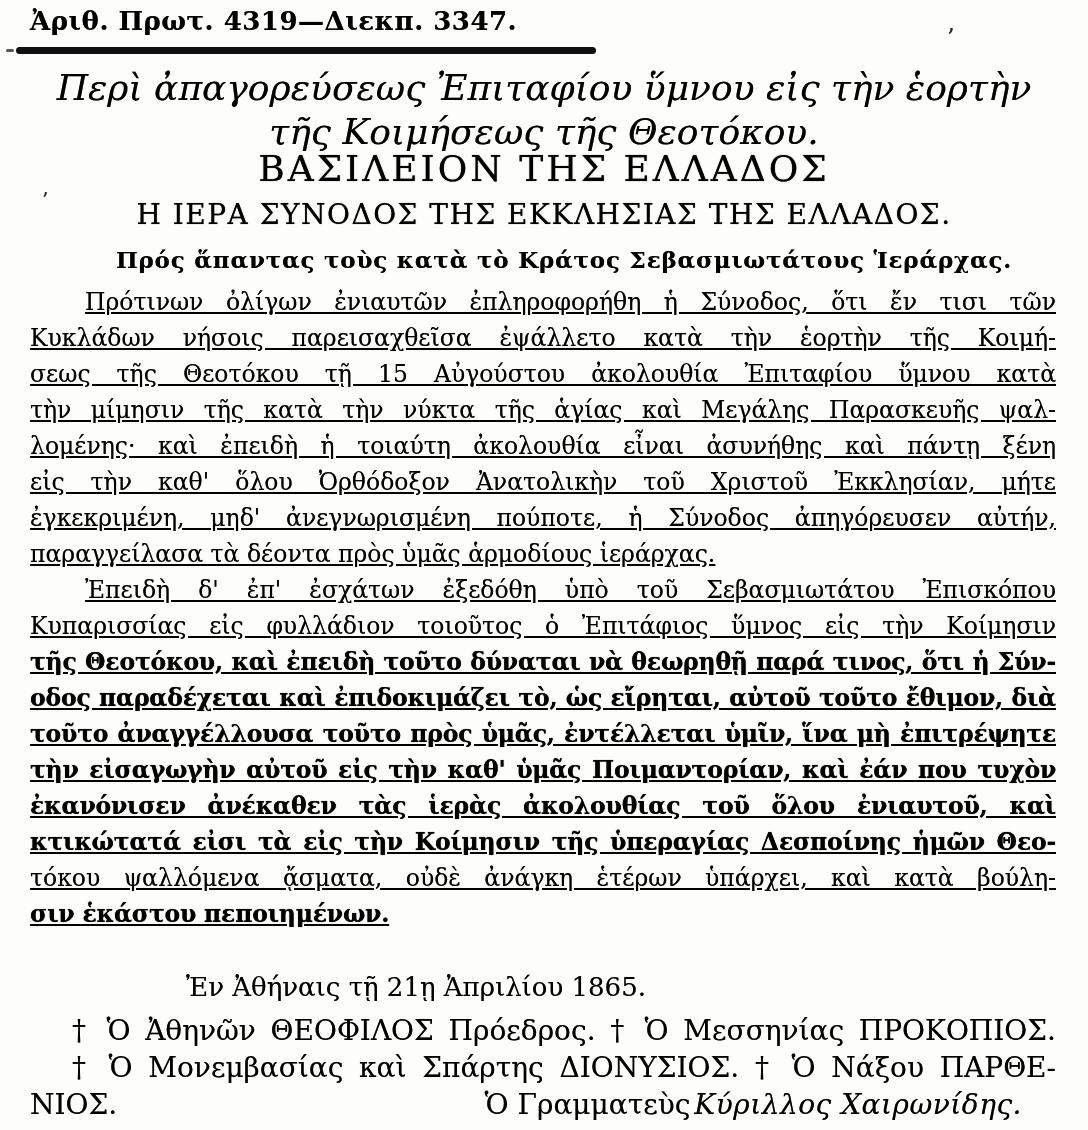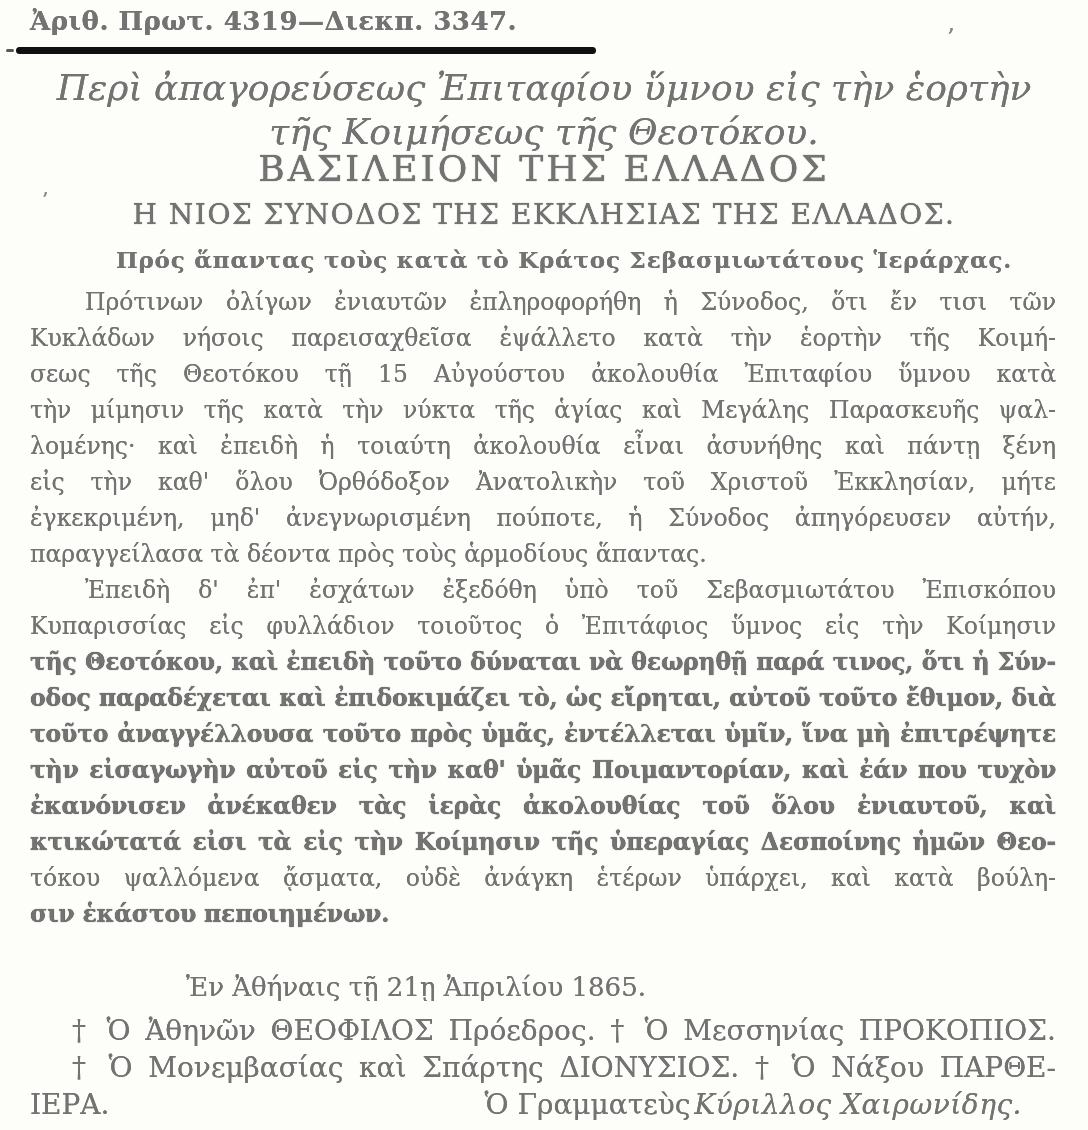--- a/index.html
+++ b/index.html
@@ -34,21 +34,21 @@
   .synod{
     position:absolute;top:198px;left:0;width:100%;
     text-align:center;font-size:28px;letter-spacing:1.5px;
     text-shadow:0 0 .8px rgba(0,0,0,.8);
   }
   .address{
     position:absolute;top:246px;left:0;width:100%;
     text-align:center;font-size:23px;font-weight:bold;letter-spacing:.8px;padding-left:20px;
   }
   .body{
-    position:absolute;top:284px;left:30px;width:1026px;
+    position:absolute;top:284px;left:30px;width:1026px;text-decoration:underline;
   }
   .bl{
     font-size:23.5px;line-height:36px;max-height:36px;overflow:hidden;
     text-align:justify;text-align-last:justify;
   }
   .bl.ind{padding-left:55px;}
   .bl.end{text-align-last:left;}
   .bl.bold{font-weight:bold;letter-spacing:-.2px;text-shadow:0 0 .8px rgba(0,0,0,.9);}
   .date{
     position:absolute;top:972px;left:186px;
@@ -68,62 +68,62 @@
   }
   .sig .sec-name{font-style:italic;margin-left:4px;letter-spacing:.5px;}
   .sig .sec-group{white-space:nowrap;}
   .artifact{position:absolute;font-size:24px;opacity:.85;}
   .artifact.tr{top:24px;left:947px;}
   .artifact.lf{top:188px;left:42px;font-size:20px;}
 </style>
 </head>
 <body>
 
-<div class="page" style="background: rgb(253, 253, 250); color: #737373;">
+<div class="page" style="background: rgb(253, 253, 250); color: #000000;">
 
   <div class="ref">Ἀριθ. Πρωτ. 4319—Διεκπ. 3347.</div>
   <div class="rule"></div>
 
   <div class="subject">
     <div>Περὶ ἀπαγορεύσεως Ἐπιταφίου ὕμνου εἰς τὴν ἑορτὴν</div>
     <div>τῆς Κοιμήσεως τῆς Θεοτόκου.</div>
   </div>
 
   <div class="kingdom">ΒΑΣΙΛΕΙΟΝ ΤΗΣ ΕΛΛΑΔΟΣ</div>
-  <div class="synod">Η ΝΙΟΣ ΣΥΝΟΔΟΣ ΤΗΣ ΕΚΚΛΗΣΙΑΣ ΤΗΣ ΕΛΛΑΔΟΣ.</div>
+  <div class="synod">Η ΙΕΡΑ ΣΥΝΟΔΟΣ ΤΗΣ ΕΚΚΛΗΣΙΑΣ ΤΗΣ ΕΛΛΑΔΟΣ.</div>
   <div class="address">Πρός ἅπαντας τοὺς κατὰ τὸ Κράτος Σεβασμιωτάτους Ἱεράρχας.</div>
 
   <div class="body">
       <div class="bl ind">Πρότινων ὀλίγων ἐνιαυτῶν  ἐπληροφορήθη ἡ Σύνοδος, ὅτι ἔν τισι τῶν</div>
       <div class="bl">Κυκλάδων νήσοις παρεισαχθεῖσα ἐψάλλετο  κατὰ τὴν ἑορτὴν  τῆς Κοιμή-</div>
       <div class="bl">σεως τῆς Θεοτόκου τῇ 15 Αὐγούστου ἀκολουθία Ἐπιταφίου ὕμνου  κατὰ</div>
       <div class="bl">τὴν μίμησιν τῆς κατὰ τὴν νύκτα τῆς ἁγίας καὶ Μεγάλης Παρασκευῆς ψαλ-</div>
       <div class="bl">λομένης· καὶ ἐπειδὴ ἡ τοιαύτη ἀκολουθία εἶναι ἀσυνήθης καὶ  πάντῃ ξένη</div>
       <div class="bl">εἰς τὴν καθ' ὅλου  Ὀρθόδοξον Ἀνατολικὴν τοῦ Χριστοῦ Ἐκκλησίαν, μήτε</div>
       <div class="bl">ἐγκεκριμένη, μηδ' ἀνεγνωρισμένη πούποτε, ἡ Σύνοδος ἀπηγόρευσεν αὐτήν,</div>
-      <div class="bl end">παραγγείλασα τὰ δέοντα πρὸς τοὺς ἁρμοδίους ἅπαντας.</div>
+      <div class="bl end">παραγγείλασα τὰ δέοντα πρὸς ὑμᾶς ἁρμοδίους ἱεράρχας.</div>
       <div class="bl ind">Ἐπειδὴ δ' ἐπ' ἐσχάτων ἐξεδόθη ὑπὸ τοῦ Σεβασμιωτάτου Ἐπισκόπου</div>
       <div class="bl">Κυπαρισσίας εἰς φυλλάδιον τοιοῦτος ὁ Ἐπιτάφιος ὕμνος εἰς τὴν Κοίμησιν</div>
       <div class="bl bold">τῆς Θεοτόκου, καὶ ἐπειδὴ τοῦτο δύναται νὰ θεωρηθῇ παρά τινος, ὅτι ἡ Σύν-</div>
       <div class="bl bold">οδος παραδέχεται καὶ ἐπιδοκιμάζει τὸ, ὡς εἴρηται, αὐτοῦ τοῦτο ἔθιμον, διὰ</div>
       <div class="bl bold">τοῦτο ἀναγγέλλουσα τοῦτο πρὸς ὑμᾶς, ἐντέλλεται ὑμῖν, ἵνα μὴ ἐπιτρέψητε</div>
       <div class="bl bold">τὴν εἰσαγωγὴν αὐτοῦ εἰς τὴν καθ' ὑμᾶς Ποιμαντορίαν, καὶ ἐάν που τυχὸν</div>
       <div class="bl bold">ἐκανόνισεν ἀνέκαθεν τὰς ἱερὰς ἀκολουθίας τοῦ ὅλου ἐνιαυτοῦ, καὶ κατανυ-</div>
       <div class="bl bold">κτικώτατά εἰσι τὰ εἰς τὴν Κοίμησιν τῆς ὑπεραγίας Δεσποίνης ἡμῶν  Θεο-</div>
       <div class="bl">τόκου ψαλλόμενα ᾄσματα, οὐδὲ ἀνάγκη ἑτέρων ὑπάρχει, καὶ κατὰ βούλη-</div>
       <div class="bl bold end">σιν ἑκάστου πεποιημένων.</div>
     </div>
 
   <div class="date">Ἐν Ἀθήναις τῇ 21ῃ Ἀπριλίου 1865.</div>
 
   <div class="sigs">
     <div class="sig ind">† Ὁ Ἀθηνῶν ΘΕΟΦΙΛΟΣ Πρόεδρος. † Ὁ Μεσσηνίας ΠΡΟΚΟΠΙΟΣ.</div>
     <div class="sig ind">† Ὁ Μονεμβασίας καὶ Σπάρτης ΔΙΟΝΥΣΙΟΣ.  † Ὁ Νάξου ΠΑΡΘΕ-</div>
     <div class="sig row">
-      <span>ΙΕΡΑ.</span>
+      <span>ΝΙΟΣ.</span>
       <span class="sec-group">
         <span>Ὁ Γραμματεὺς</span><span class="sec-name">Κύριλλος Χαιρωνίδης.</span>
       </span>
     </div>
   </div>
 
   <div class="artifact tr">’</div>
   <div class="artifact lf">’</div>
 
 </div>

